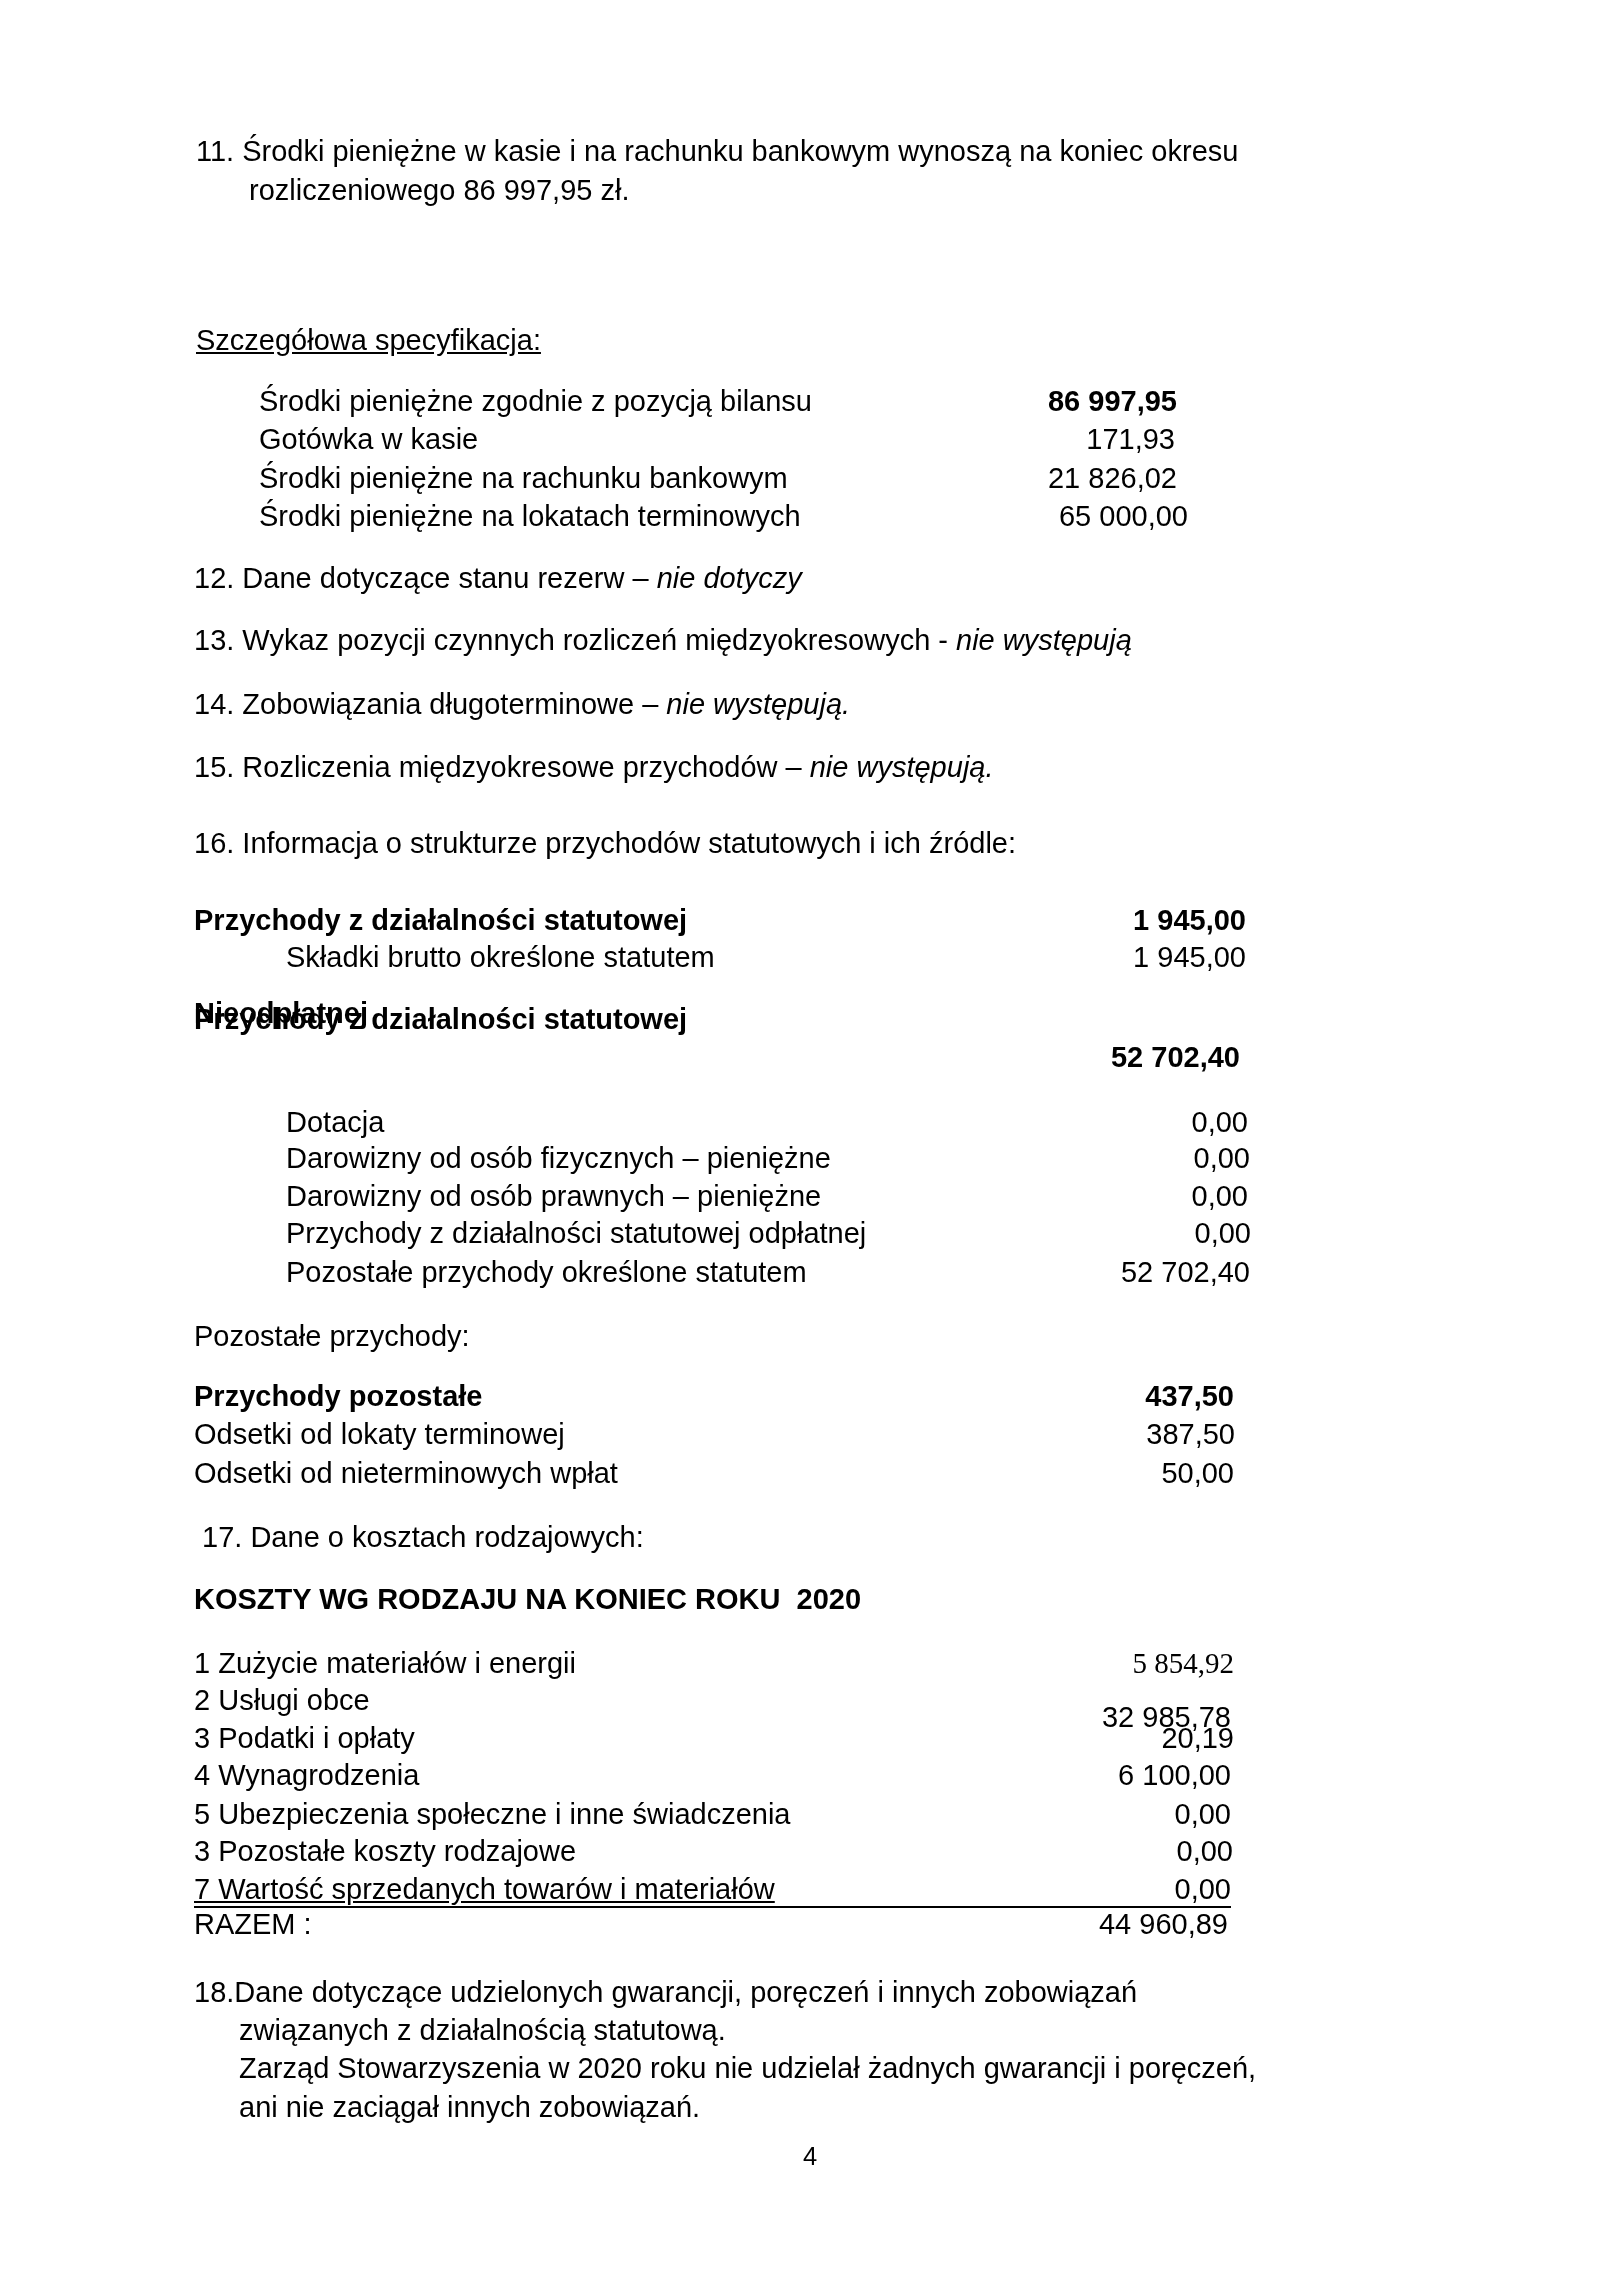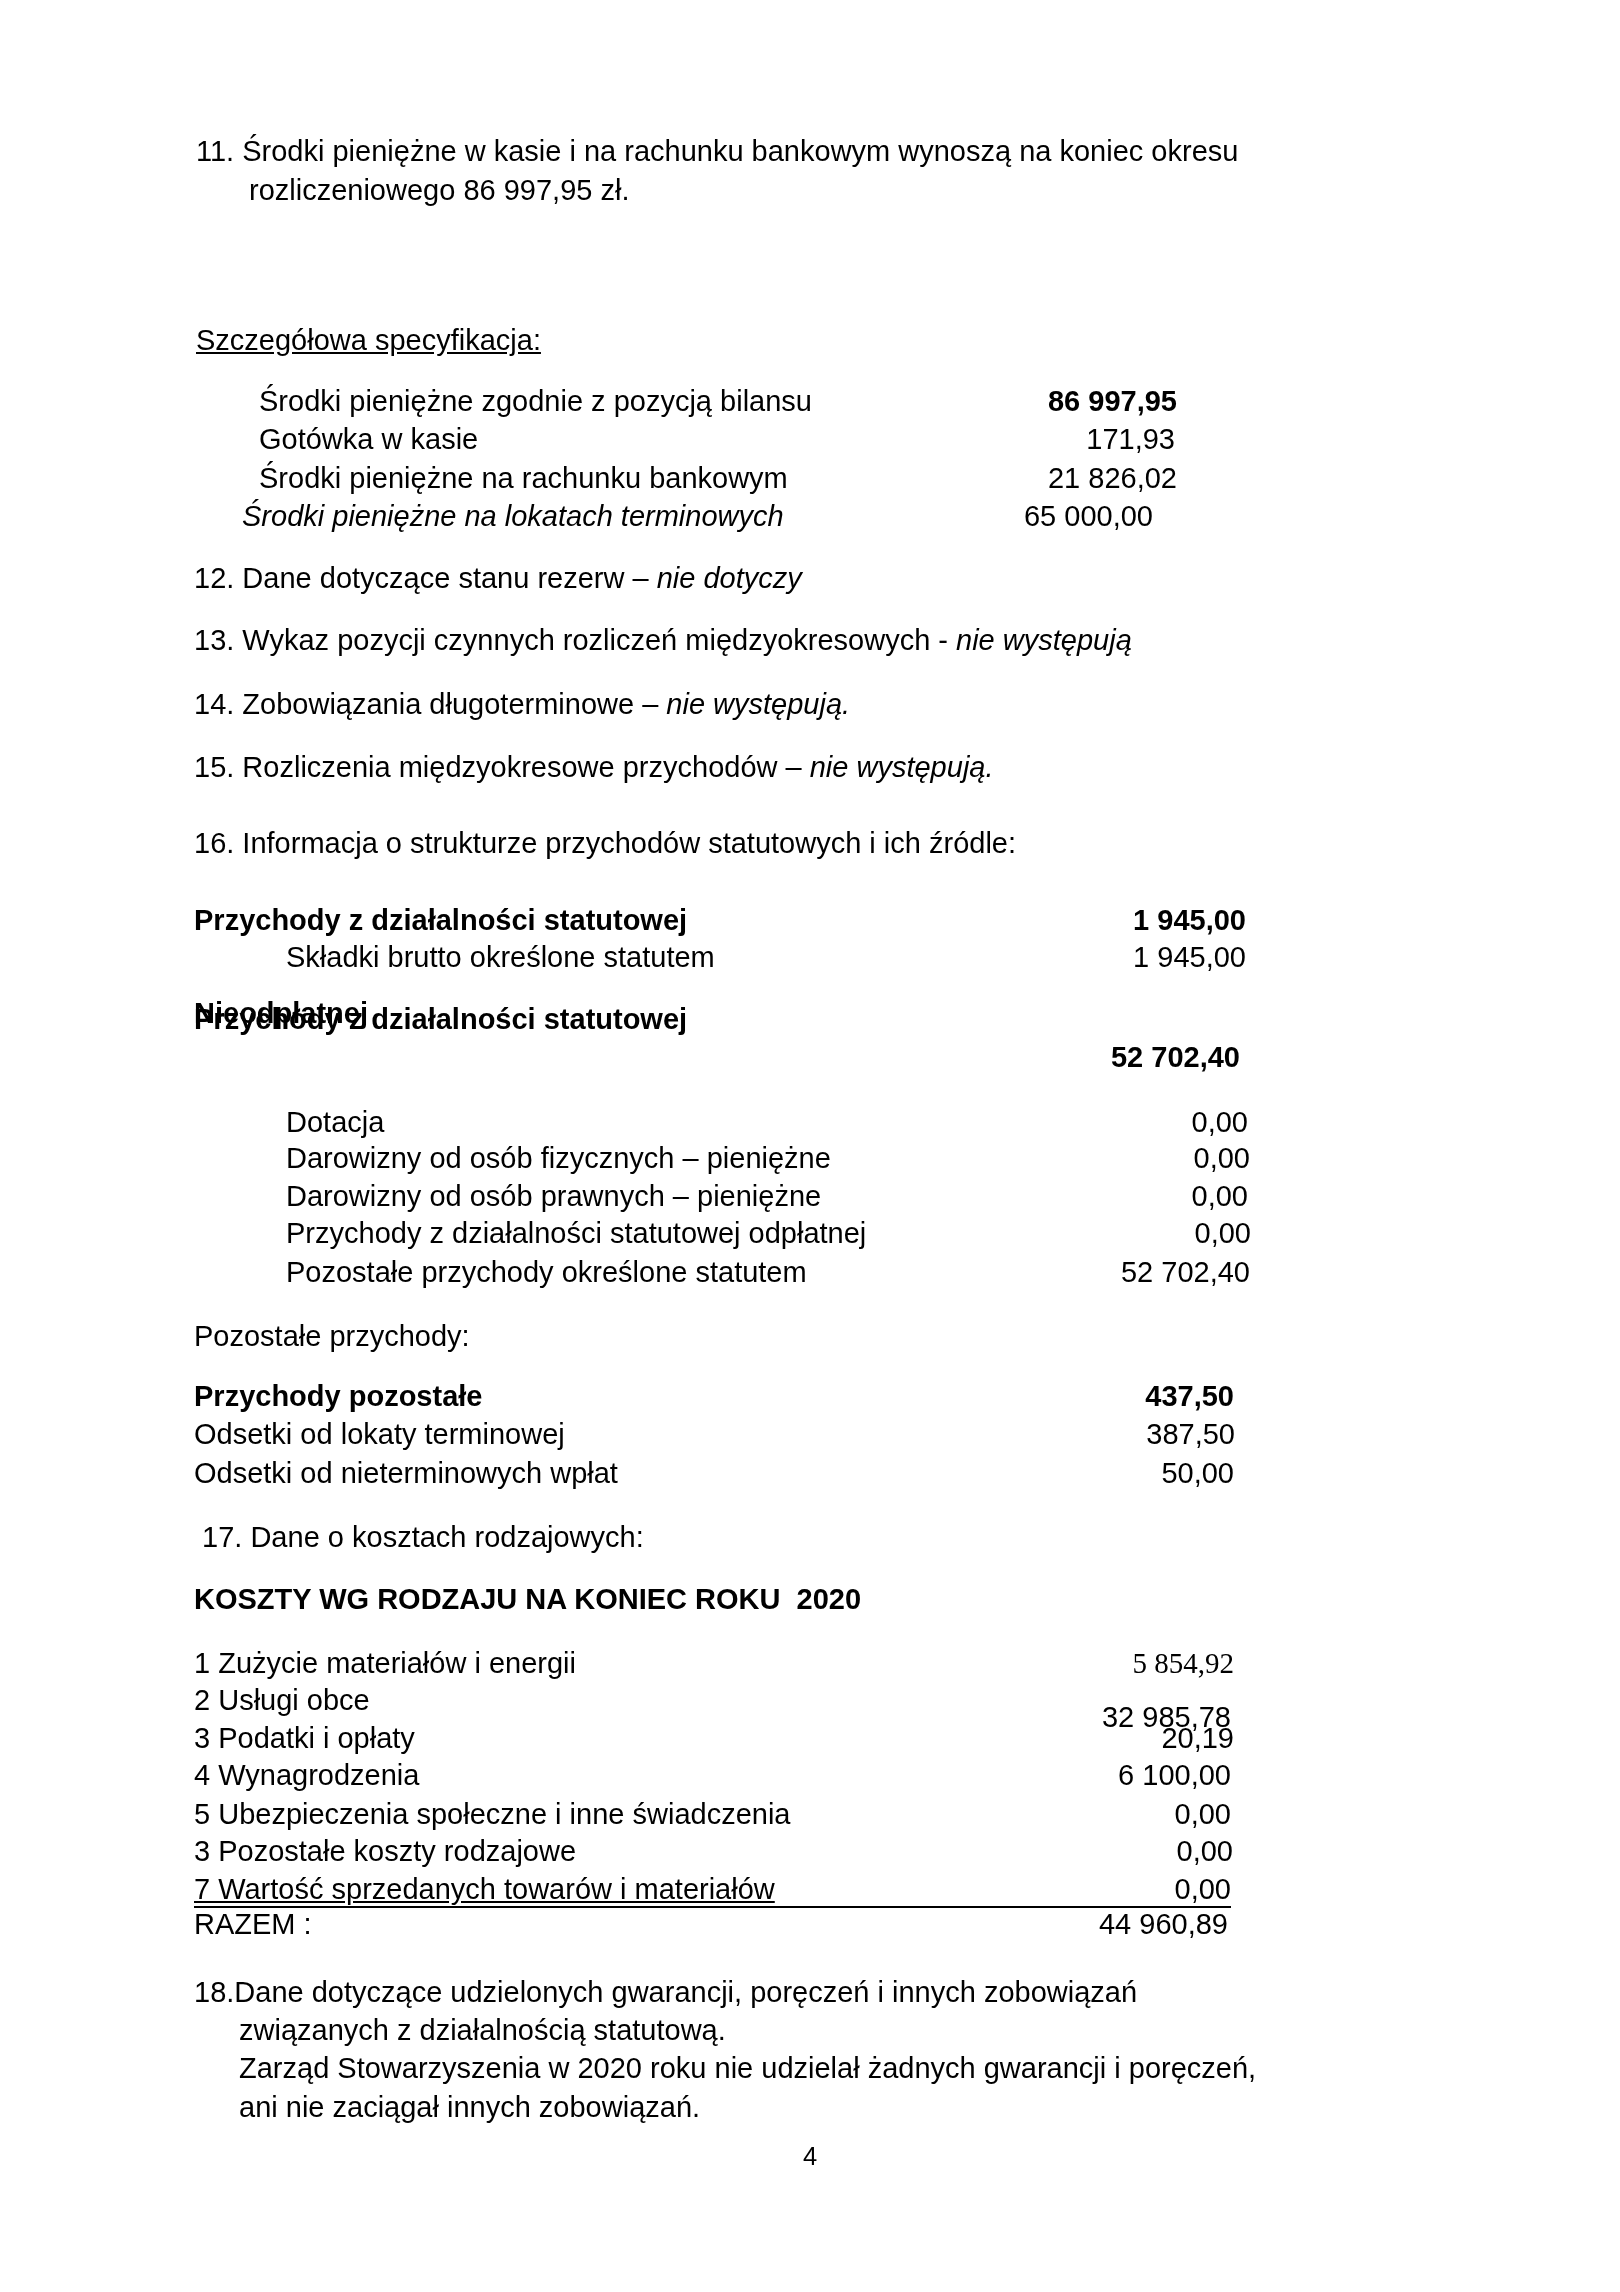--- a/index.html
+++ b/index.html
@@ -19,22 +19,22 @@
 <div class="ln" style="left:249px;top:173px;">rozliczeniowego 86 997,95 zł.</div>
 
 <div class="ln u" style="left:196px;top:323px;">Szczegółowa specyfikacja:</div>
 <div>
   <div class="ln" style="left:259px;top:384px;">Środki pieniężne zgodnie z pozycją bilansu</div>
   <div class="ln r" style="right:443px;top:384px;font-weight:bold;">86 997,95</div>
   <div class="ln" style="left:259px;top:422px;">Gotówka w kasie</div>
   <div class="ln r" style="right:445px;top:422px;">171,93</div>
   <div class="ln" style="left:259px;top:461px;">Środki pieniężne na rachunku bankowym</div>
   <div class="ln r" style="right:443px;top:461px;">21 826,02</div>
-  <div class="ln" style="left:242px;top:499px;font-style:italic;">Środki pieniężne na lokatach terminowych</div>
-  <div class="ln r" style="right:467px;top:499px;">65 000,00</div>
+  <div class="ln" style="left:259px;top:499px;">Środki pieniężne na lokatach terminowych</div>
+  <div class="ln r" style="right:432px;top:499px;">65 000,00</div>
 </div>
 
 <div class="ln" style="left:194px;top:561px;">
   <span>12. Dane dotyczące stanu rezerw – </span><span class="i">nie dotyczy</span>
 </div>
 <div class="ln" style="left:194px;top:623px;">
   <span>13. Wykaz pozycji czynnych rozliczeń międzyokresowych - </span><span class="i">nie występują</span>
 </div>
 <div class="ln" style="left:194px;top:687px;">
   <span>14. Zobowiązania długoterminowe – </span><span class="i">nie występują.</span>

